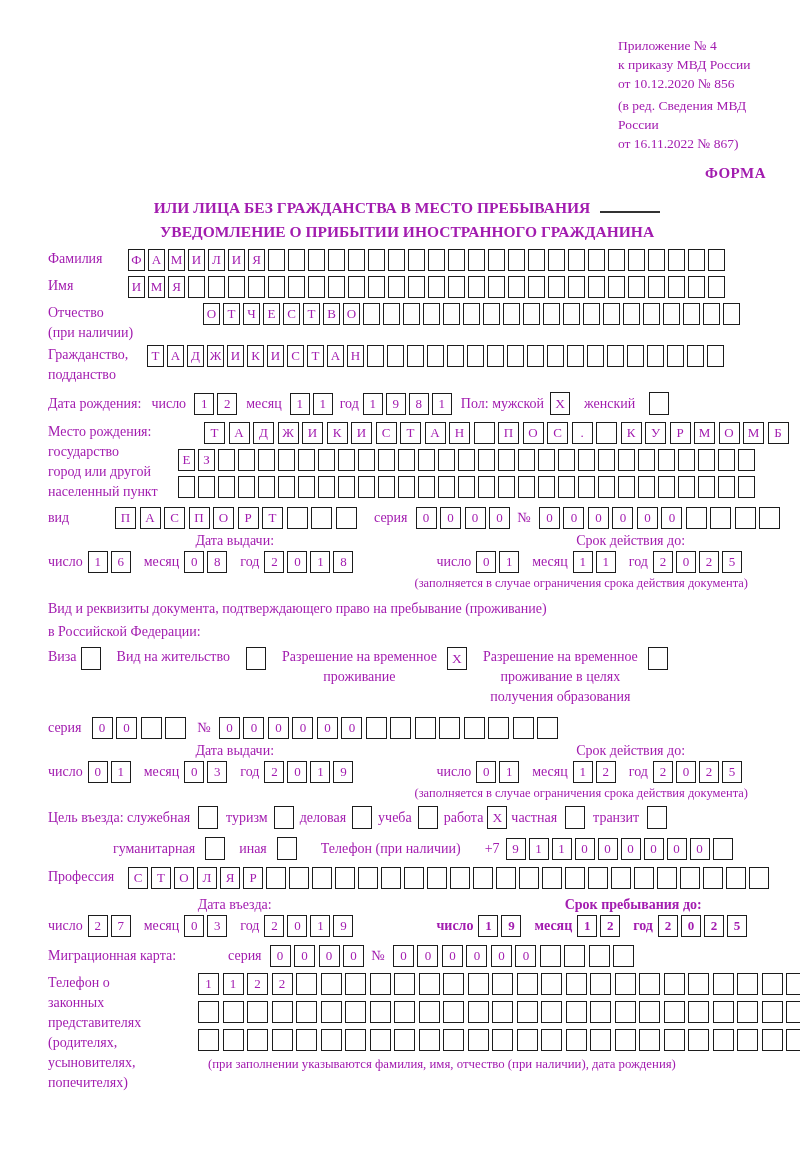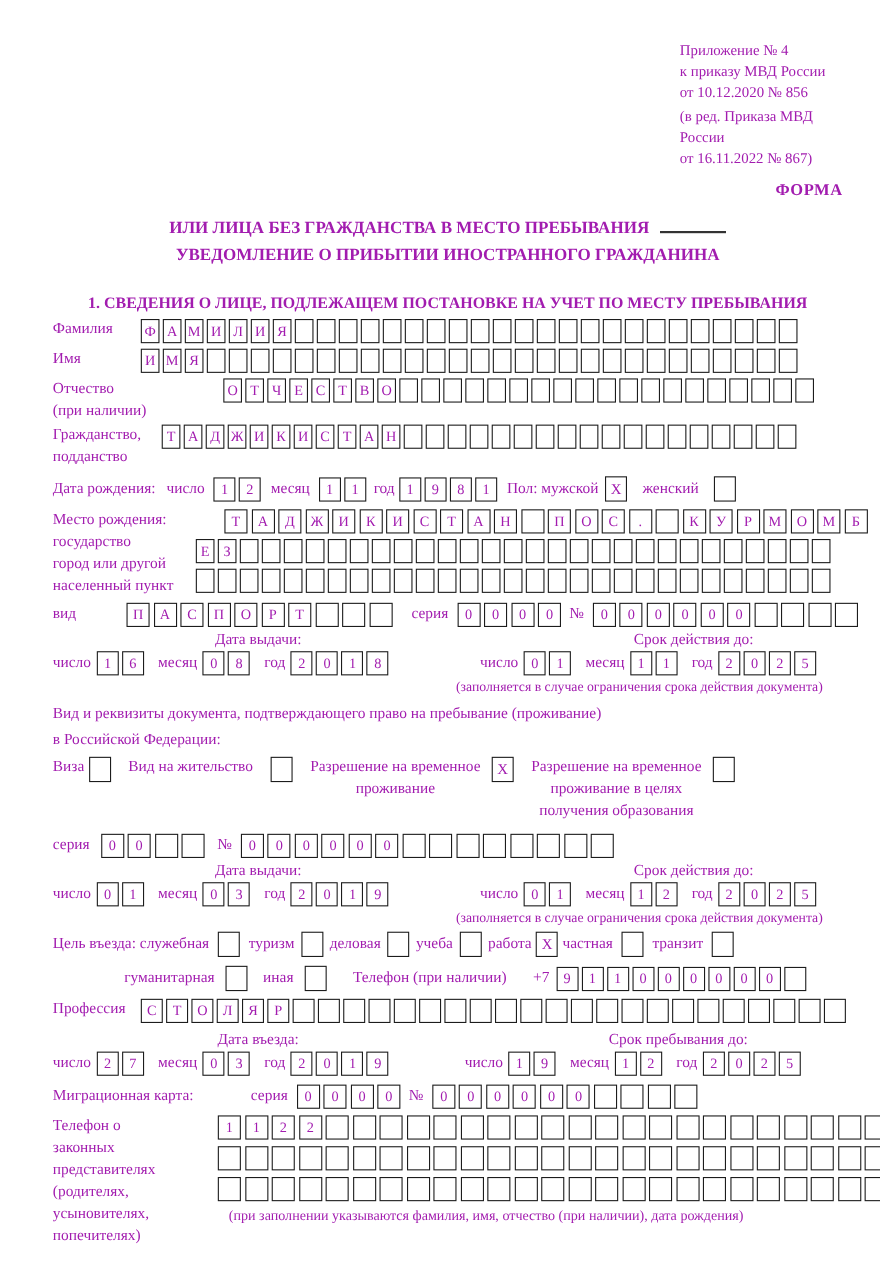--- a/index.html
+++ b/index.html
@@ -57,32 +57,31 @@
 </style>
 </head>
 <body>
 
 <div class="page">
 
   <div class="appendix">
     <div>Приложение № 4</div>
     <div>к приказу МВД России</div>
     <div>от 10.12.2020 № 856</div>
-    <div class="rev">(в ред. Приказа МВД России</div>
+    <div class="rev">(в ред. Сведения МВД России</div>
     <div>от 16.11.2022 № 867)</div>
   </div>
 
   <div class="forma">ФОРМА</div>
 
   <div class="title">
     <div><span>ИЛИ ЛИЦА БЕЗ ГРАЖДАНСТВА В МЕСТО ПРЕБЫВАНИЯ</span><span class="blank-line"></span></div>
     <div>УВЕДОМЛЕНИЕ О ПРИБЫТИИ ИНОСТРАННОГО ГРАЖДАНИНА</div>
   </div>
 
-  <div class="sec1">1. СВЕДЕНИЯ О ЛИЦЕ, ПОДЛЕЖАЩЕМ ПОСТАНОВКЕ НА УЧЕТ ПО МЕСТУ ПРЕБЫВАНИЯ</div>
 
   <div class="frow" style="">
     <span class="lbl w80">Фамилия</span>
     <span class="boxes">
         <span class="box">Ф</span>
         <span class="box">А</span>
         <span class="box">М</span>
         <span class="box">И</span>
         <span class="box">Л</span>
         <span class="box">И</span>
@@ -626,21 +625,21 @@
           </span>
         <span class="dl">год</span>
         <span class="boxes bw18">
             <span class="box">2</span>
             <span class="box">0</span>
             <span class="box">1</span>
             <span class="box">9</span>
           </span>
       </div>
     </div>
-    <div class="dgroup" style="margin-left:56px;">
+    <div class="dgroup" style="margin-left:70px;font-weight:bold;">
       <div class="dhead r">Срок пребывания до:</div>
       <div class="dline">
         <span class="dl">число</span>
         <span class="boxes bw18">
             <span class="box">1</span>
             <span class="box">9</span>
           </span>
         <span class="dl">месяц</span>
         <span class="boxes bw18">
             <span class="box">1</span>

